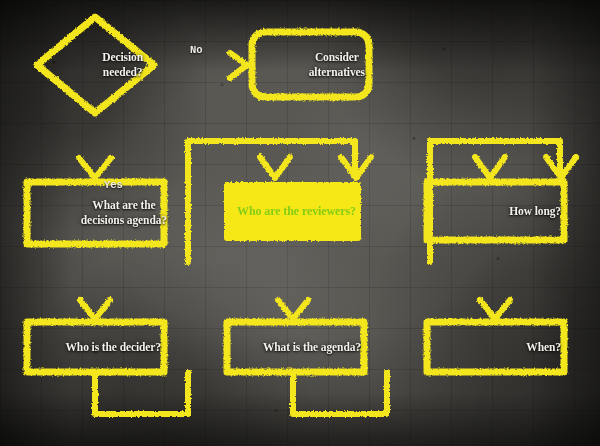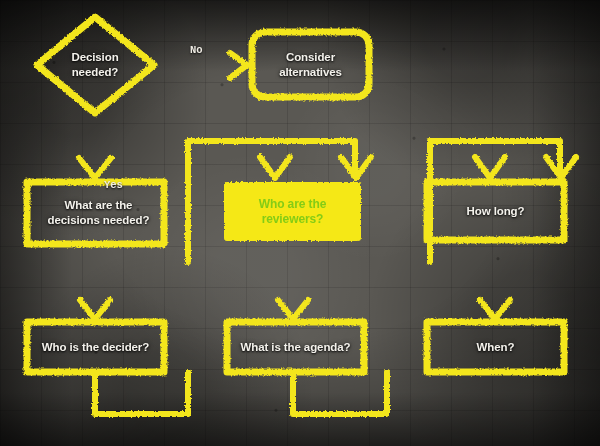--- a/index.html
+++ b/index.html
@@ -76,24 +76,24 @@
     fill:#f5e817;
     stroke:#f5e817;
     stroke-width:6;
     stroke-linejoin:round;
     filter:url(#rough);
   }
 
   
   .node-label{
     position:absolute;
-    display:flex;align-items:center;justify-content:center;
+    display:flex;align-items:center;justify-content:flex-end;
     text-align:center;
     color:#f4f2ec;
-    font-family:Liberation Sans, sans-serif;
+    font-family:Liberation Serif, serif;
     font-weight:bold;
     font-size:11.5px;
     line-height:15px;
     letter-spacing:-0.1px;
     text-shadow:0 1px 2px rgba(0,0,0,.85), 0 0 4px rgba(0,0,0,.6);
     pointer-events:none;
   }
   .node-label.dark{
     color:#84cc16;
     text-shadow:none;
@@ -228,21 +228,21 @@
   <div class="node-label" style="left:256px; top:41px; width:109px; height:47px;">
     <span>
       <span>Consider</span><br>
       <span>alternatives</span>
     </span>
   </div>
 
   <div class="node-label" style="left:30px; top:190px; width:137px; height:46px;">
     <span>
       <span>What are the</span><br>
-      <span>decisions needed?</span>
+      <span>decisions agenda?</span>
     </span>
   </div>
 
   <div class="node-label dark" style="left:229px; top:187px; width:127px; height:49px;">
     <span>Who are the reviewers?</span>
   </div>
 
   <div class="node-label" style="left:430px; top:184px; width:131px; height:54px;">
     <span>How long?</span>
   </div>

